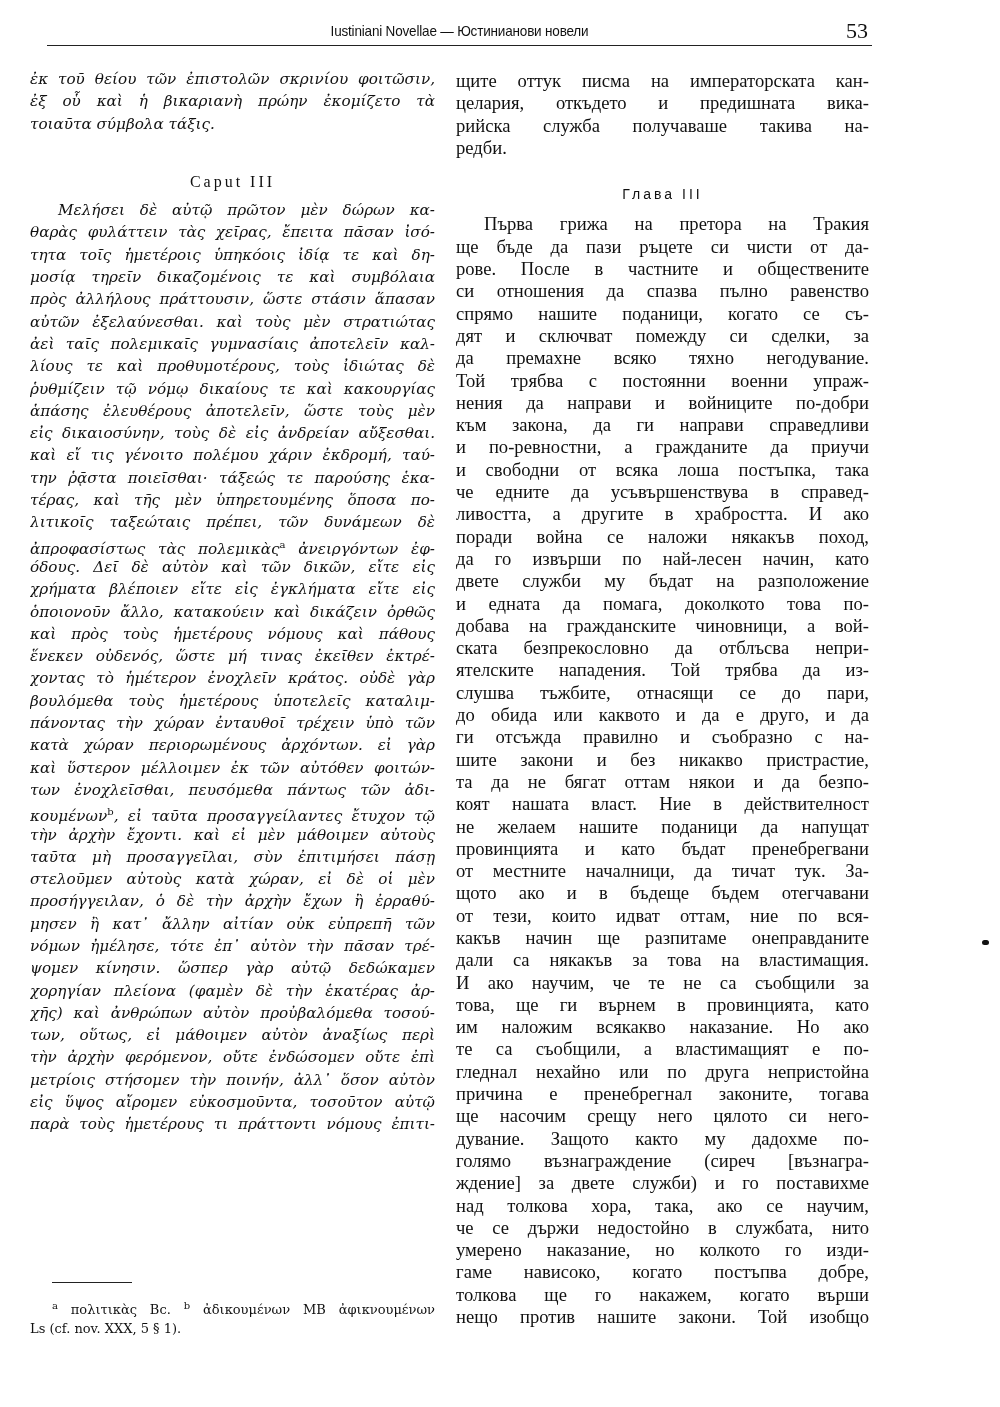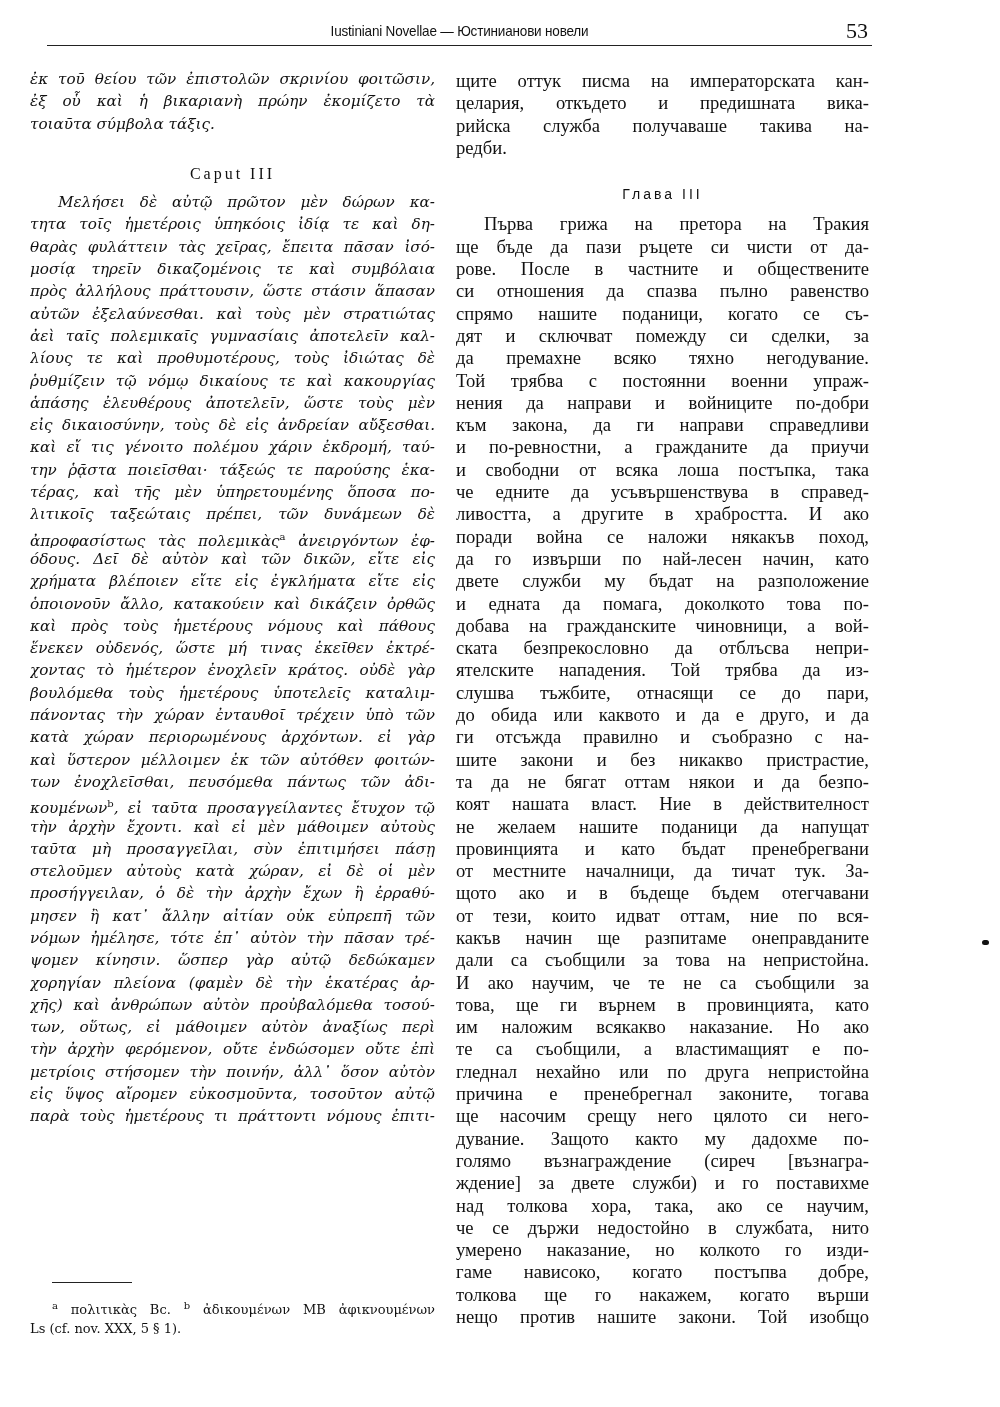--- a/index.html
+++ b/index.html
@@ -42,25 +42,25 @@
   <div class="page-number">53</div>
 </div>
 <div class="header-rule"></div>
 
 <div class="col col-greek greek" style="top:68px;">
   <div id="greek-intro">
       <span class="line">ἐκ τοῦ θείου τῶν ἐπιστολῶν σκρινίου φοιτῶσιν,</span>
       <span class="line">ἐξ οὗ καὶ ἡ βικαριανὴ πρώην ἐκομίζετο τὰ</span>
       <span class="line last">τοιαῦτα σύμβολα τάξις.</span>
     </div>
-  <div class="greek-heading" style="margin-top:28px; margin-bottom:6px; font-style:normal;">Caput III</div>
+  <div class="greek-heading" style="margin-top:36px; margin-bottom:6px; font-style:normal;">Caput III</div>
   <div id="greek-body">
       <span class="line indent">Μελήσει δὲ αὐτῷ πρῶτον μὲν δώρων κα-</span>
+      <span class="line">θαρὰς φυλάττειν τὰς χεῖρας, ἔπειτα πᾶσαν ἰσό-</span>
       <span class="line">τητα τοῖς ἡμετέροις ὑπηκόοις ἰδίᾳ τε καὶ δη-</span>
-      <span class="line">θαρὰς φυλάττειν τὰς χεῖρας, ἔπειτα πᾶσαν ἰσό-</span>
       <span class="line">μοσίᾳ τηρεῖν δικαζομένοις τε καὶ συμβόλαια</span>
       <span class="line">πρὸς ἀλλήλους πράττουσιν, ὥστε στάσιν ἅπασαν</span>
       <span class="line">αὐτῶν ἐξελαύνεσθαι. καὶ τοὺς μὲν στρατιώτας</span>
       <span class="line">ἀεὶ ταῖς πολεμικαῖς γυμνασίαις ἀποτελεῖν καλ-</span>
       <span class="line">λίους τε καὶ προθυμοτέρους, τοὺς ἰδιώτας δὲ</span>
       <span class="line">ῥυθμίζειν τῷ νόμῳ δικαίους τε καὶ κακουργίας</span>
       <span class="line">ἁπάσης ἐλευθέρους ἀποτελεῖν, ὥστε τοὺς μὲν</span>
       <span class="line">εἰς δικαιοσύνην, τοὺς δὲ εἰς ἀνδρείαν αὔξεσθαι.</span>
       <span class="line">καὶ εἴ τις γένοιτο πολέμου χάριν ἐκδρομή, ταύ-</span>
       <span class="line">την ῥᾷστα ποιεῖσθαι· τάξεώς τε παρούσης ἑκα-</span>
@@ -131,21 +131,21 @@
       <span class="line">ги отсъжда правилно и съобразно с на-</span>
       <span class="line">шите закони и без никакво пристрастие,</span>
       <span class="line">та да не бягат оттам някои и да безпо-</span>
       <span class="line">коят нашата власт. Ние в действителност</span>
       <span class="line">не желаем нашите поданици да напущат</span>
       <span class="line">провинцията и като бъдат пренебрегвани</span>
       <span class="line">от местните началници, да тичат тук. За-</span>
       <span class="line">щото ако и в бъдеще бъдем отегчавани</span>
       <span class="line">от тези, които идват оттам, ние по вся-</span>
       <span class="line">какъв начин ще разпитаме онеправданите</span>
-      <span class="line">дали са съобщили за това на непристойна.</span>
+      <span class="line">дали са някакъв за това на властимащия.</span>
       <span class="line">И ако научим, че те не са съобщили за</span>
       <span class="line">това, ще ги върнем в провинцията, като</span>
       <span class="line">им наложим всякакво наказание. Но ако</span>
       <span class="line">те са съобщили, а властимащият е по-</span>
       <span class="line">гледнал нехайно или по друга непристойна</span>
       <span class="line">причина е пренебрегнал законите, тогава</span>
       <span class="line">ще насочим срещу него цялото си него-</span>
       <span class="line">дувание. Защото както му дадохме по-</span>
       <span class="line">голямо възнаграждение (сиреч [възнагра-</span>
       <span class="line">ждение] за двете служби) и го поставихме</span>

